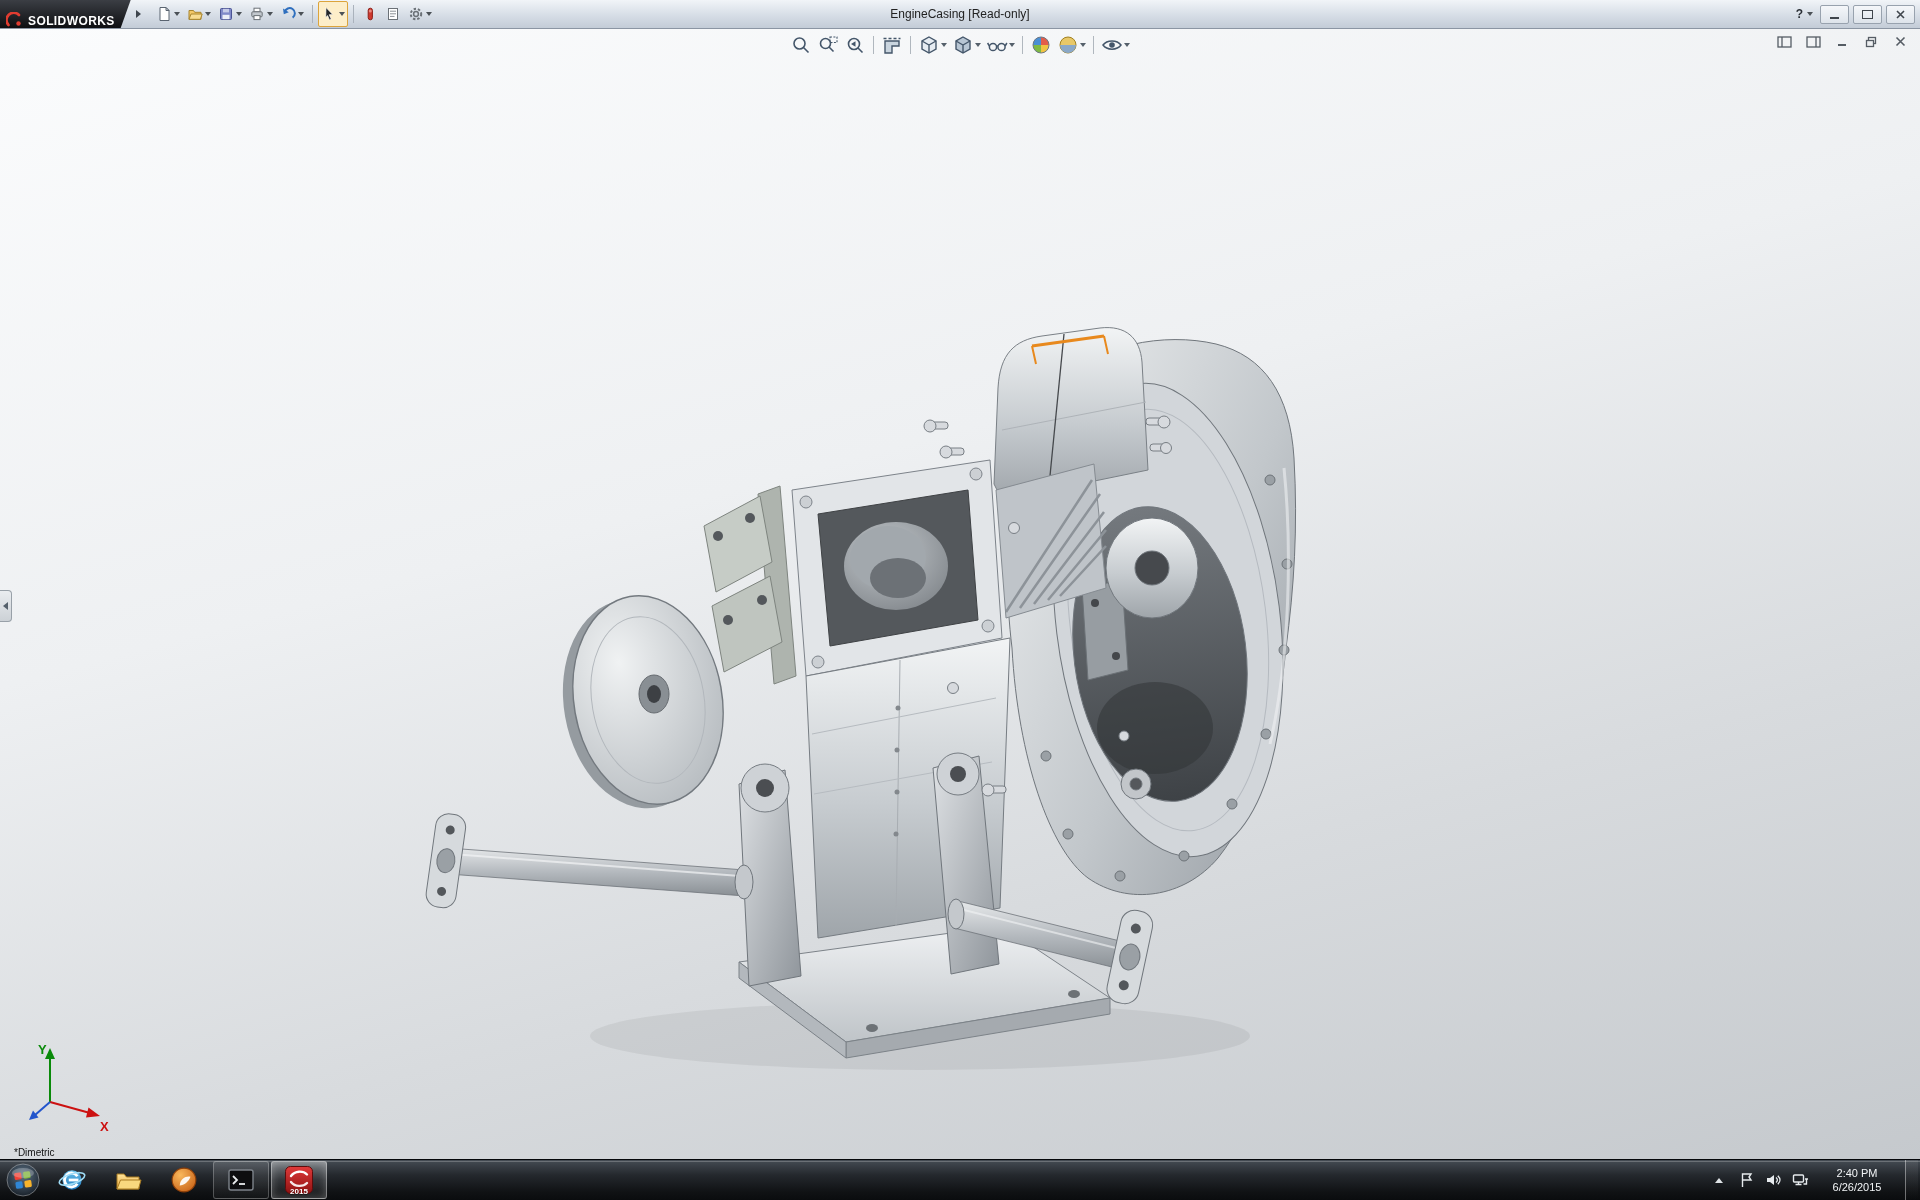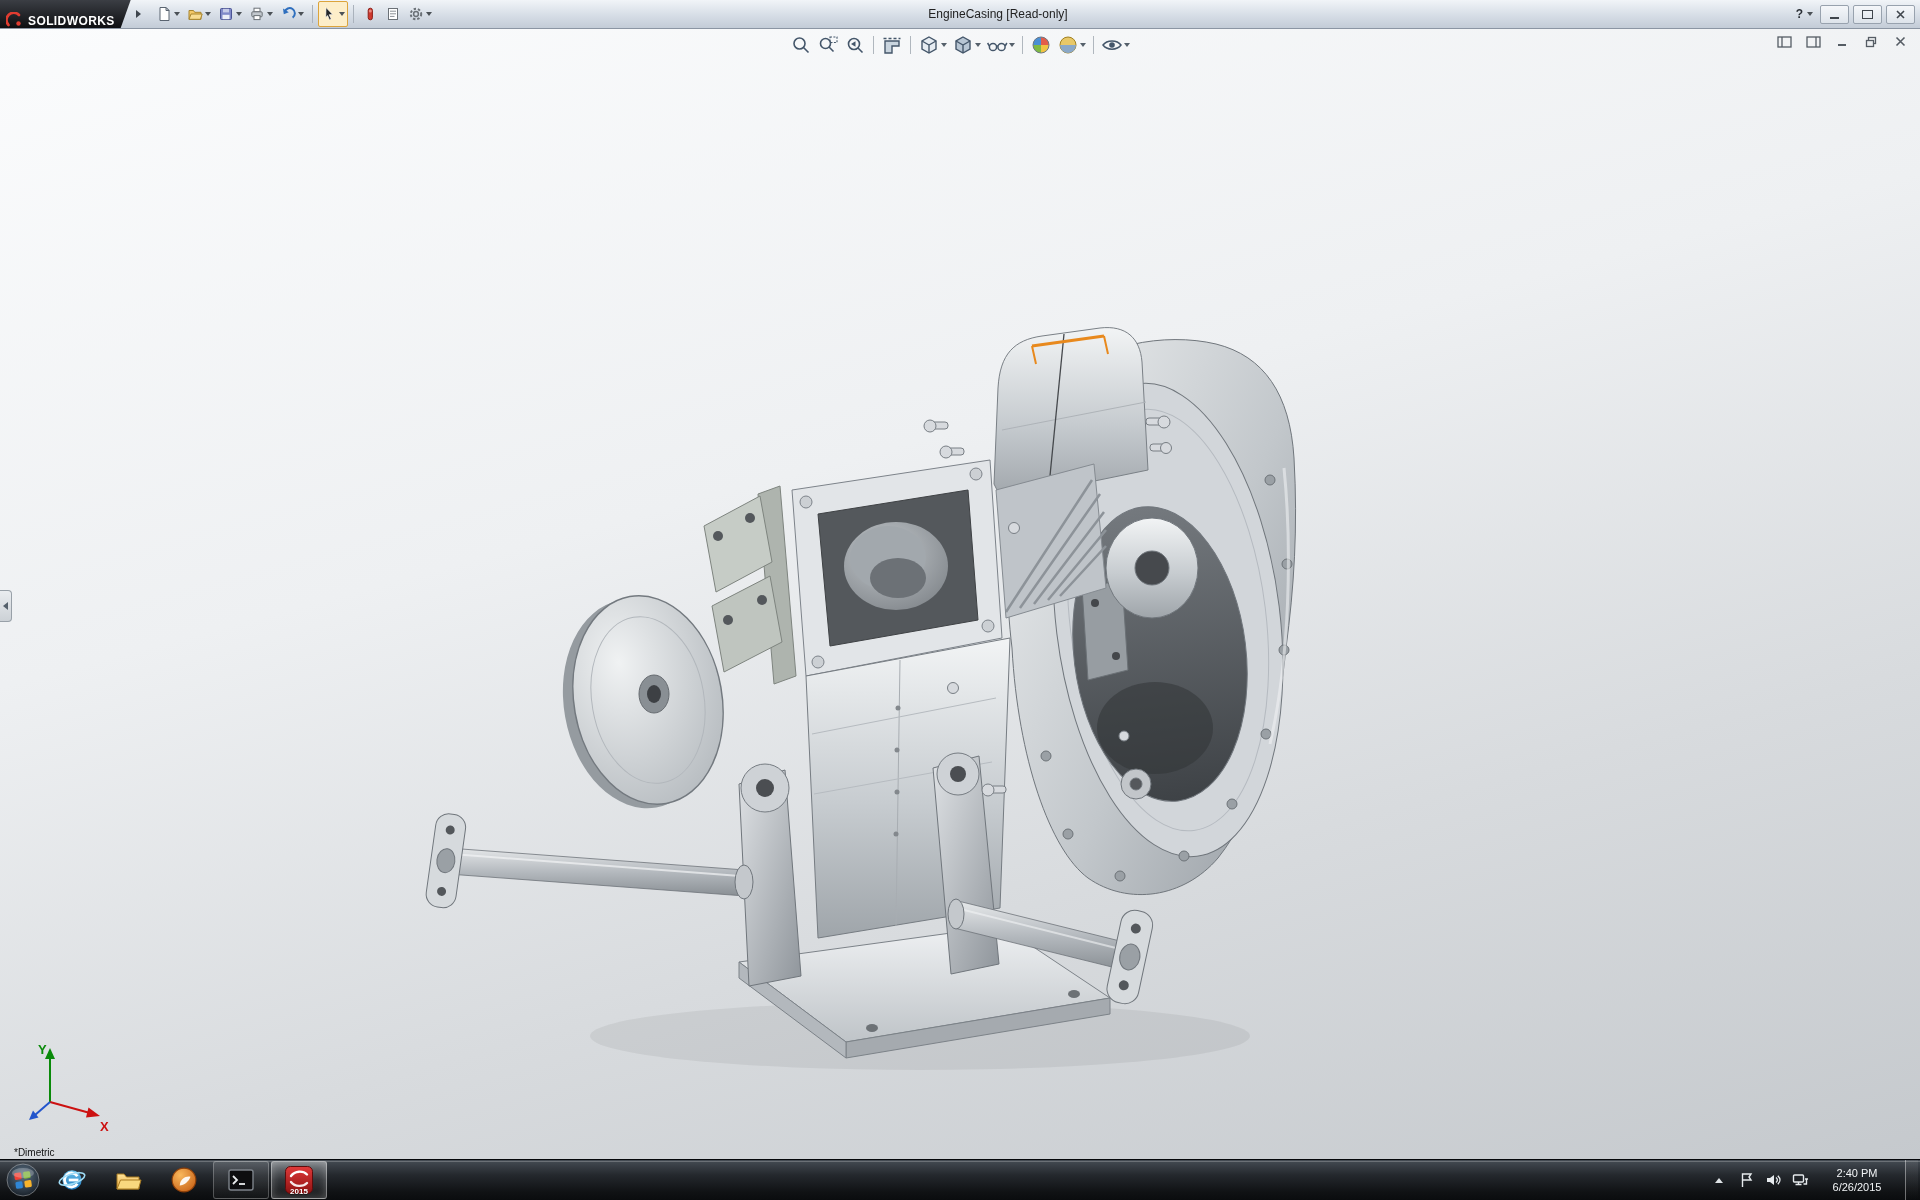--- a/index.html
+++ b/index.html
@@ -15,21 +15,21 @@
     clip-path:polygon(0 0,100% 0,calc(100% - 10px) 100%,0 100%);}
   .sw-logo .appname{color:#fff;font-weight:bold;font-size:12px;letter-spacing:.4px;}
   .menu-expand{width:12px;height:22px;display:flex;align-items:center;justify-content:center;margin-left:2px;}
   .tri-right{width:0;height:0;border-top:4px solid transparent;border-bottom:4px solid transparent;border-left:5px solid #3e454d;}
   .tb-tools{display:flex;align-items:center;gap:1px;margin-left:8px;}
   .tb-btn{display:flex;align-items:center;height:22px;padding:1px 2px;border-radius:2px;border:1px solid transparent;}
   .tb-btn.sel{background:#fdeec9;border:1px solid #dca43c;}
   .tb-chev{width:0;height:0;border-left:3.5px solid transparent;border-right:3.5px solid transparent;border-top:4px solid #4b5157;margin-left:2px;}
   .tb-sep{width:1px;height:18px;background:#aab2bc;margin:0 4px;}
   .tb-title{position:absolute;left:50%;top:50%;transform:translate(-50%,-50%);
-    font-size:12px;color:#222;white-space:nowrap;margin-left:38px;}
+    font-size:12px;color:#222;white-space:nowrap;}
   .tb-right{margin-left:auto;display:flex;align-items:center;gap:4px;padding-right:5px;}
   .help-btn{display:flex;align-items:center;gap:2px;font-size:12px;font-weight:bold;color:#2a2f35;padding:0 3px;}
   .win-btn{width:27px;height:17px;display:flex;align-items:center;justify-content:center;
     background:linear-gradient(#f5f7fa,#dde3ea);border:1px solid #98a2ae;border-radius:2px;}
   .glyph-min{width:9px;height:2px;background:#3f454c;margin-top:7px;}
   .glyph-max{width:9px;height:7px;border:1.5px solid #3f454c;}
 
   
   .viewport{position:absolute;top:28px;left:0;right:0;bottom:40px;
     background:linear-gradient(165deg,#fbfcfd 0%,#eef0f2 40%,#d8dbde 70%,#c5c9cd 100%);}

